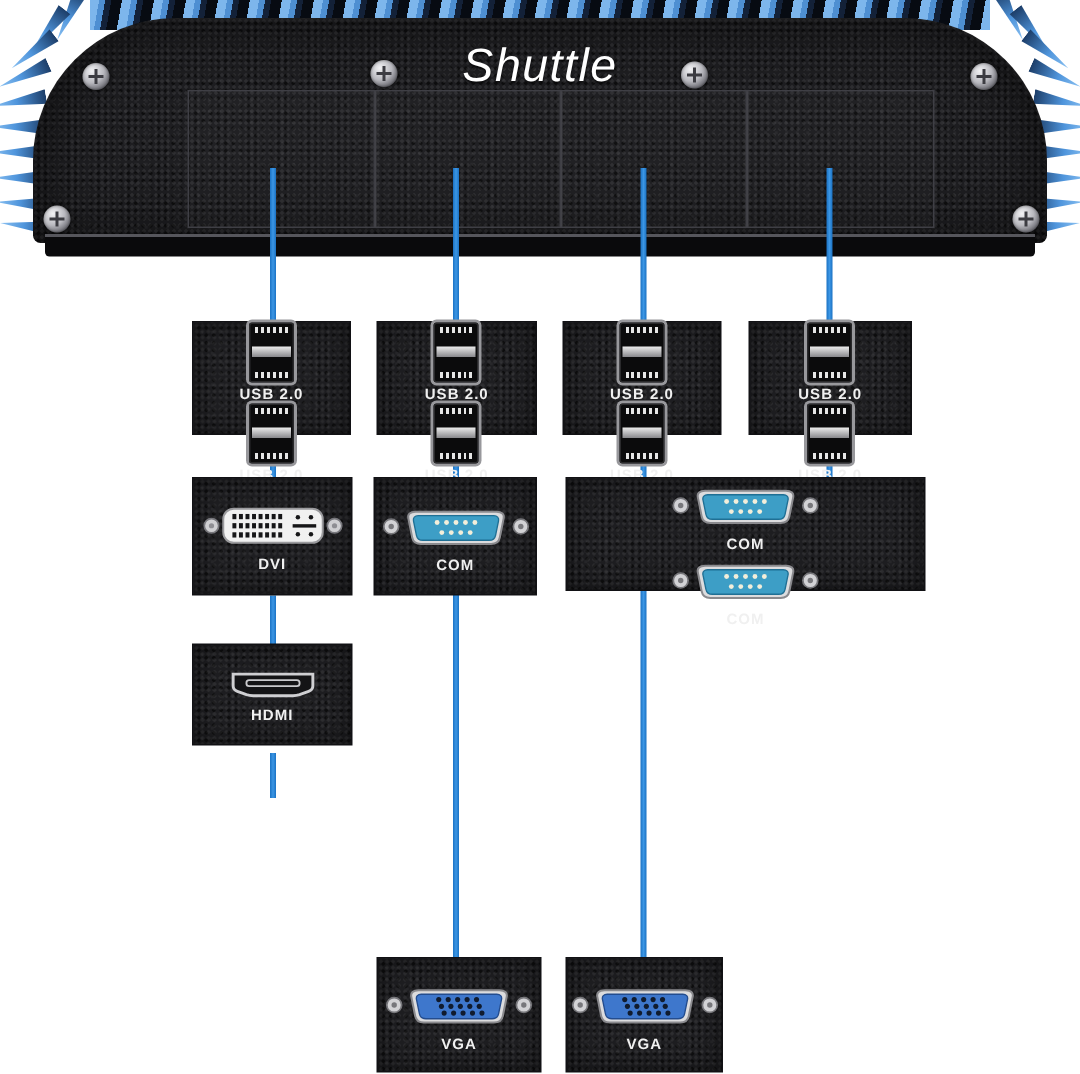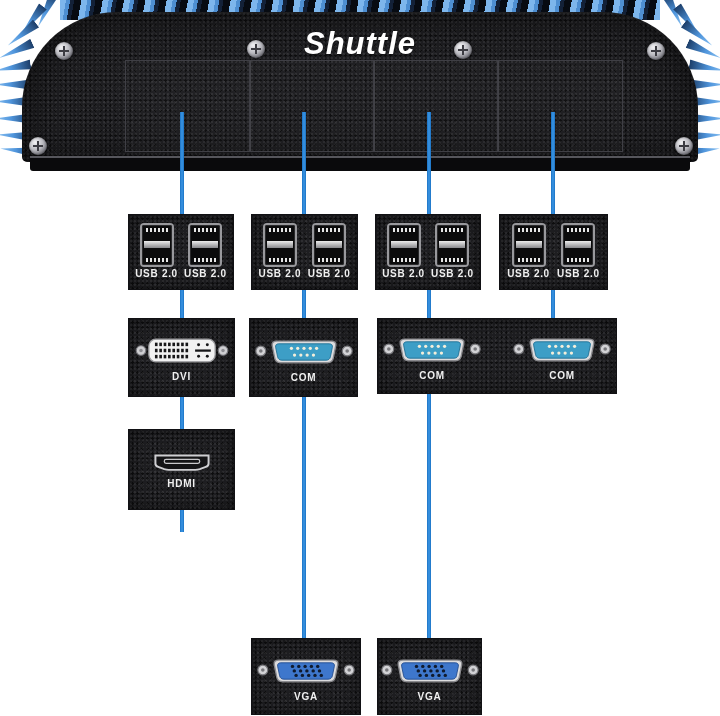--- a/index.html
+++ b/index.html
@@ -20,36 +20,36 @@
        background:linear-gradient(90deg,#8cc2f2 0%,#4f95dc 45%,#1c3d68 100%);
        clip-path:polygon(100% 12%,0 50%,100% 88%);}
   .spike.r{background:linear-gradient(270deg,#8cc2f2 0%,#4f95dc 45%,#1c3d68 100%);
        clip-path:polygon(0 12%,100% 50%,0 88%);}
   .body{position:absolute;left:22px;top:12px;width:676px;height:150px;z-index:1;
        border-radius:95px 95px 5px 5px;
        box-shadow:inset 0 0 45px rgba(0,0,0,.65), inset 0 2px 2px rgba(255,255,255,.06);}
   .base{position:absolute;left:30px;top:156px;width:660px;height:13px;z-index:2;
        background:#0a0a0c;border-top:2px solid #56565c;border-radius:0 0 3px 3px;}
   .logo{position:absolute;left:50%;top:14px;transform:translateX(-50%);
-       color:#fff;font-style:italic;font-weight:700;font-size:31px;letter-spacing:1px;
+       color:#fff;font-style:italic;font-weight:400;font-size:31px;letter-spacing:1px;
        text-shadow:0 1px 1px rgba(0,0,0,.6);white-space:nowrap;}
   .screw{position:absolute;width:18px;height:18px;border-radius:50%;
        background:radial-gradient(circle at 35% 30%,#f2f2f4,#b9b9bf 45%,#6f6f76 75%,#4c4c53);
        box-shadow:0 0 3px rgba(0,0,0,.8), inset 0 0 2px rgba(0,0,0,.5);}
   .screw::before,.screw::after{content:"";position:absolute;background:#3c3c42;left:50%;top:50%;}
   .screw::before{width:10px;height:2px;transform:translate(-50%,-50%);}
   .screw::after{width:2px;height:10px;transform:translate(-50%,-50%);}
   .slot{position:absolute;top:48px;height:90px;width:124px;border:1px solid #3f3f45;
        background:rgba(255,255,255,0.015);}
   
   .vline{position:absolute;width:4px;z-index:3;
        background:linear-gradient(90deg,#1a72c4,#3c96e4 50%,#1a72c4);}
   
   .pbox{position:absolute;z-index:4;display:flex;align-items:center;justify-content:space-evenly;
-       box-shadow:0 0 0 1px #111114, inset 0 0 18px rgba(0,0,0,.5);}
+       box-shadow:0 0 0 1px #111114, inset 0 0 18px rgba(0,0,0,.5);flex-direction:column;}
   .unit{display:flex;flex-direction:column;align-items:center;}
   .plabel{margin-top:3px;font-size:10px;font-weight:700;letter-spacing:.7px;color:#f0f0f0;
        white-space:nowrap;}
   
   .usb{position:relative;width:30px;height:40px;border-radius:2px;background:#0b0b0c;
        box-shadow:0 0 0 2px #98989c, inset 0 0 0 1px #2a2a2c;}
   .usb .dt,.usb .db{position:absolute;left:4px;right:4px;height:4px;
        background:repeating-linear-gradient(90deg,#e6e6e6 0 2px,transparent 2px 4px);}
   .usb .dt{top:3px;} .usb .db{bottom:3px;}
   .usb .mid{position:absolute;left:2px;right:2px;top:16px;height:7px;
@@ -298,21 +298,21 @@
           <circle cx="44.5" cy="24.5" r="1.8"></circle>
             <circle cx="51.5" cy="24.5" r="1.8"></circle>
             <circle cx="58.5" cy="24.5" r="1.8"></circle>
             <circle cx="65.5" cy="24.5" r="1.8"></circle>
         </g>
       </svg>
       <div class="plabel">COM</div>
     </div>
   </div>
 
-  <div class="pbox tex" style="left:129px;top:430px;width:105px;height:79px;">
+  <div class="pbox tex" style="left:129px;top:430px;width:105px;height:66px;">
     <div class="unit">
       <svg width="62" height="25" viewBox="0 0 70 28">
         <path d="M5,6 L65,6 L65,15 C65,17 63.8,18.3 61.8,19 L55,21.5 C53.5,22 52,22.3 50,22.3 L20,22.3 C18,22.3 16.5,22 15,21.5 L8.2,19 C6.2,18.3 5,17 5,15 Z" fill="#141416" stroke="#cfcfd2" stroke-width="2.2"></path>
         <rect x="15" y="10.5" width="40" height="4.5" rx="2" fill="none" stroke="#c9c9cc" stroke-width="1.4"></rect>
       </svg>
       <div class="plabel">HDMI</div>
     </div>
   </div>
 
 

